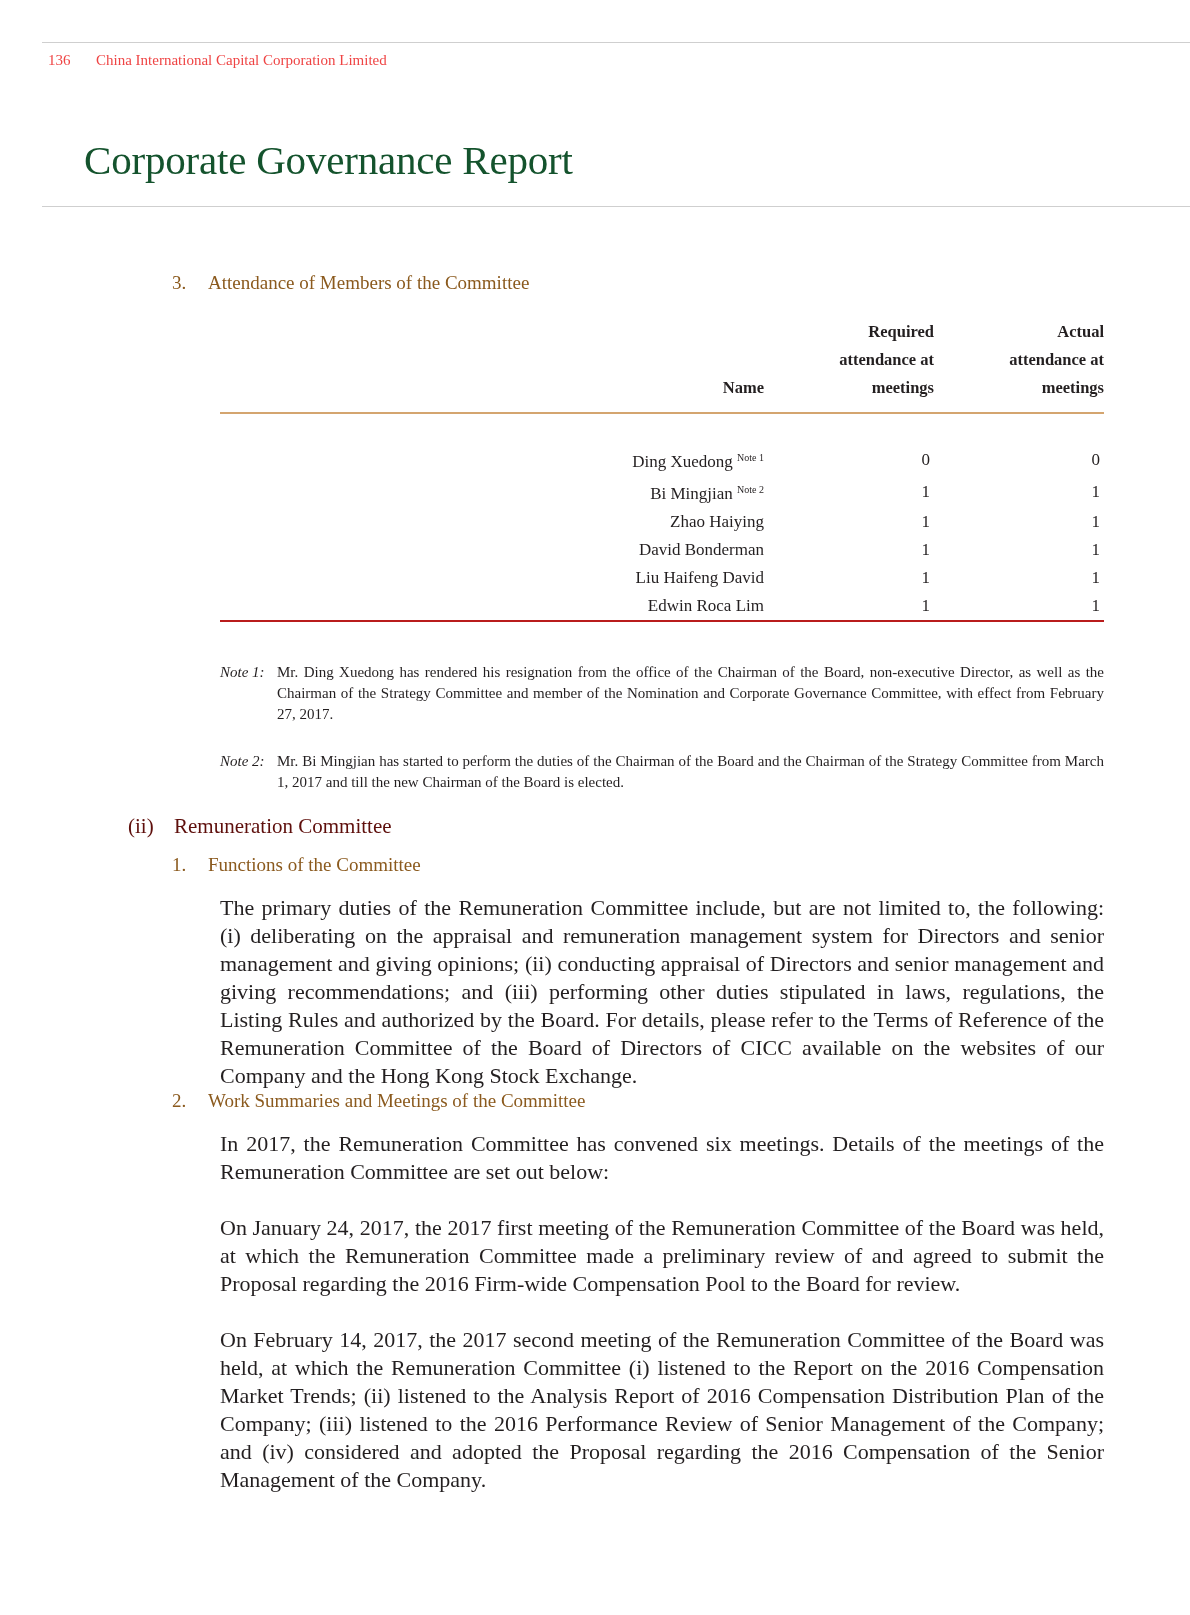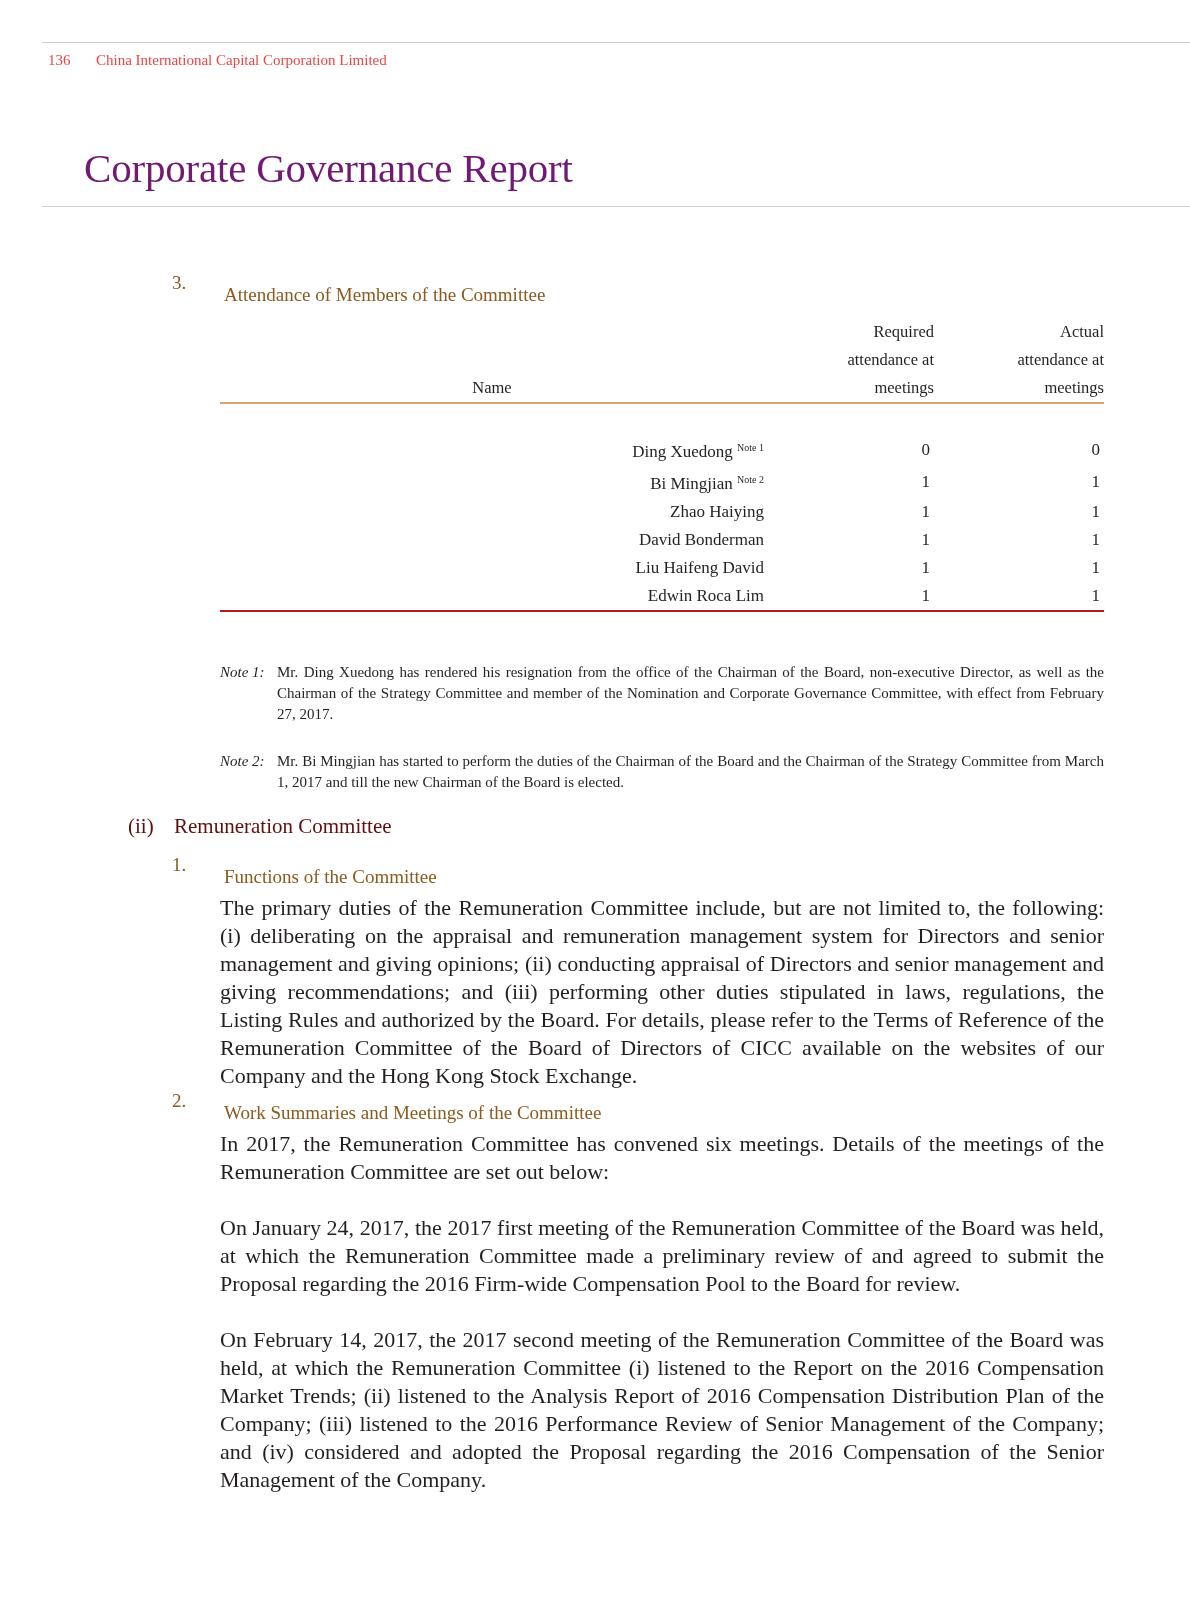--- a/index.html
+++ b/index.html
@@ -1,34 +1,34 @@
 <!DOCTYPE html>
 <html><head>
   <meta charset="utf-8">
   <style>
     html, body { margin: 0; padding: 0; background: #ffffff; }
     body { width: 1190px; height: 1615px; position: relative; overflow: hidden;
       font-family: "Liberation Serif", "DejaVu Serif", serif; color: #231f20; }
     .rule-top { position: absolute; left: 42px; right: 0; top: 42px; border-top: 1px solid #cfcfcf; }
     .running-header { position: absolute; left: 48px; top: 52px; font-size: 15px; color: #ef4444; }
     .running-header .pg { display: inline-block; width: 48px; }
-    .page-title { position: absolute; left: 84px; top: 144px; font-size: 41px; color: #701a75; margin: 0; font-weight: normal; letter-spacing: -0.2px; }
+    .page-title { position: absolute; left: 84px; top: 136px; font-size: 41px; color: #14532d; margin: 0; font-weight: normal; letter-spacing: -0.2px; }
     .rule-title { position: absolute; left: 42px; right: 0; top: 206px; border-top: 1px solid #cfcfcf; }
 
     .h3 { position: absolute; font-size: 19px; color: #8b5a1e; margin: 0; font-weight: normal; }
     .h3 .num { position: absolute; left: 0; }
-    .h3 .txt { position: absolute; left: 52px; white-space: nowrap; margin-top: 12px; }
+    .h3 .txt { position: absolute; left: 36px; white-space: nowrap; }
 
     .h2 { position: absolute; left: 128px; font-size: 21px; color: #5e0f0c; margin: 0; font-weight: normal; }
     .h2 .num { position: absolute; left: 0; }
     .h2 .txt { position: absolute; left: 46px; white-space: nowrap; }
 
     table.att { position: absolute; left: 220px; top: 318px; width: 884px; border-collapse: collapse; font-size: 17px; }
-    table.att th { font-weight: normal; font-size: 16.5px; line-height: 28px; vertical-align: bottom; padding: 0 0 0 0; border-bottom: 2px solid #d4a56f; }
-    table.att th.name { text-align: center; }
+    table.att th { font-weight: bold; font-size: 16.5px; line-height: 28px; vertical-align: bottom; padding: 0 0 10px 0; border-bottom: 2px solid #d4a56f; }
+    table.att th.name { text-align: right; }
     table.att th.req, table.att th.act { text-align: right; }
     table.att th.req { width: 170px; }
     table.att th.act { width: 170px; }
     table.att td { line-height: 28px; padding: 0; }
     table.att td.n { text-align: right; }
     table.att td.v { text-align: right; padding-right: 4px; }
     table.att tr.spacer td { height: 30px; }
     table.att tr.last td { border-bottom: 2px solid #b91c1c; }
     sup { font-size: 10px; vertical-align: 6px; }
 

